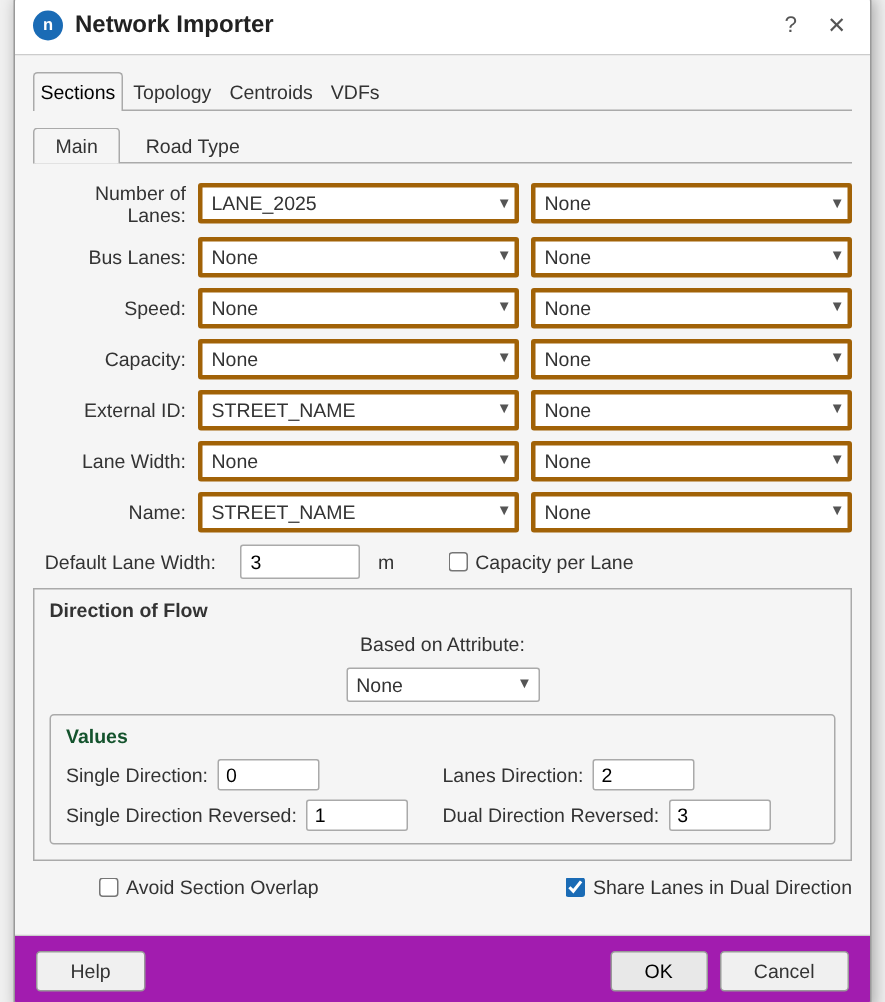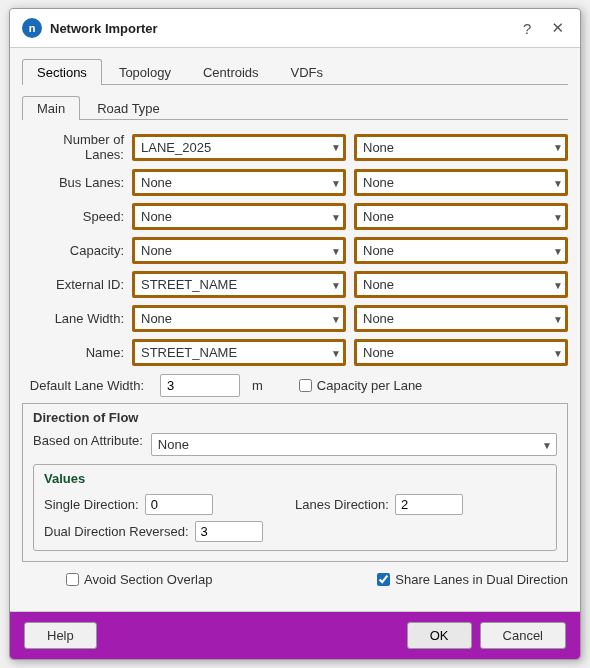--- a/index.html
+++ b/index.html
@@ -40,21 +40,21 @@
       background: #1a6bb5;
       border-radius: 50%;
       display: flex;
       align-items: center;
       justify-content: center;
       color: white;
       font-size: 11px;
       font-weight: bold;
     }
     .title-text {
-      font-size: 13px;
+      font-size: 16px;
       font-weight: 600;
       color: #222;
     }
     .title-actions {
       display: flex;
       align-items: center;
       gap: 12px;
     }
     .title-btn {
       background: none;
@@ -67,21 +67,21 @@
     .content {
       padding: 10px 12px 12px;
     }
     
     .tab-bar {
       display: flex;
       border-bottom: 1px solid #aaa;
       margin-bottom: 10px;
     }
     .tab {
-      padding: 5px 14px;
+      padding: 5px 4px;
       cursor: pointer;
       border: 1px solid transparent;
       border-bottom: none;
       border-radius: 3px 3px 0 0;
       font-size: 13px;
       background: transparent;
       color: #333;
       margin-right: 2px;
       position: relative;
       bottom: -1px;
@@ -210,23 +210,24 @@
       background: #f5f5f5;
     }
     .group-title {
       font-size: 13px;
       font-weight: 600;
       color: #333;
       margin-bottom: 8px;
     }
     .based-row {
       display: flex;
-      align-items: flex-start;
+      align-items: center;
       gap: 8px;
       margin-bottom: 8px;
+      flex-direction: column;
     }
     .based-label {
       font-size: 13px;
       color: #333;
       white-space: nowrap;
     }
     .based-select-wrap {
       position: relative;
       flex: 1;
     }
@@ -542,20 +543,24 @@
         <div class="values-grid">
           <div class="value-row">
             <span class="value-label">Single Direction:</span>
             <input class="value-input" type="text" value="0" style="">
           </div>
           <div class="value-row">
             <span class="value-label">Lanes Direction:</span>
             <input class="value-input" type="text" value="2" style="">
           </div>
           <div class="value-row">
+            <span class="value-label">Single Direction Reversed:</span>
+            <input class="value-input" type="text" value="1" style="">
+          </div>
+          <div class="value-row">
             <span class="value-label">Dual Direction Reversed:</span>
             <input class="value-input" type="text" value="3" style="">
           </div>
         </div>
       </div>
     </div>
 
     <div class="bottom-checks">
       <label class="check-label">
         <input type="checkbox" style="">

